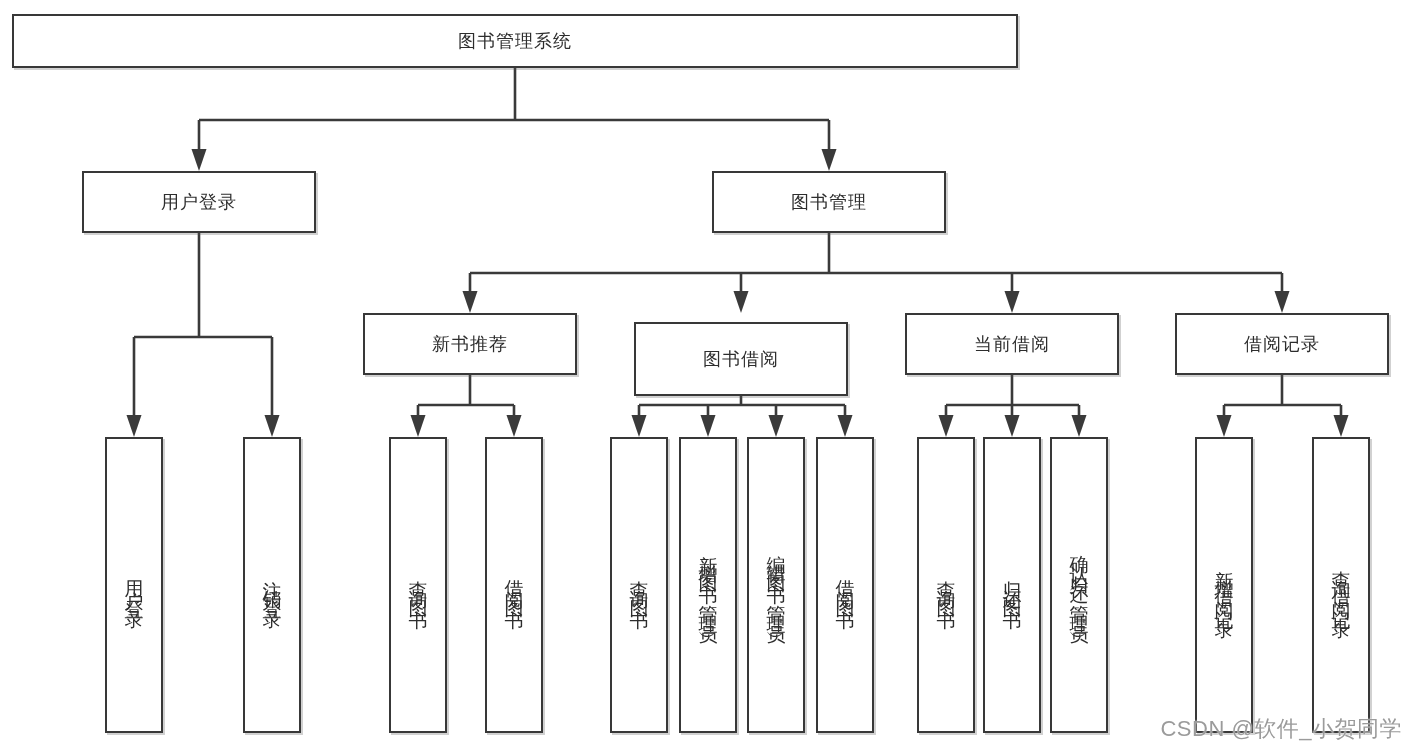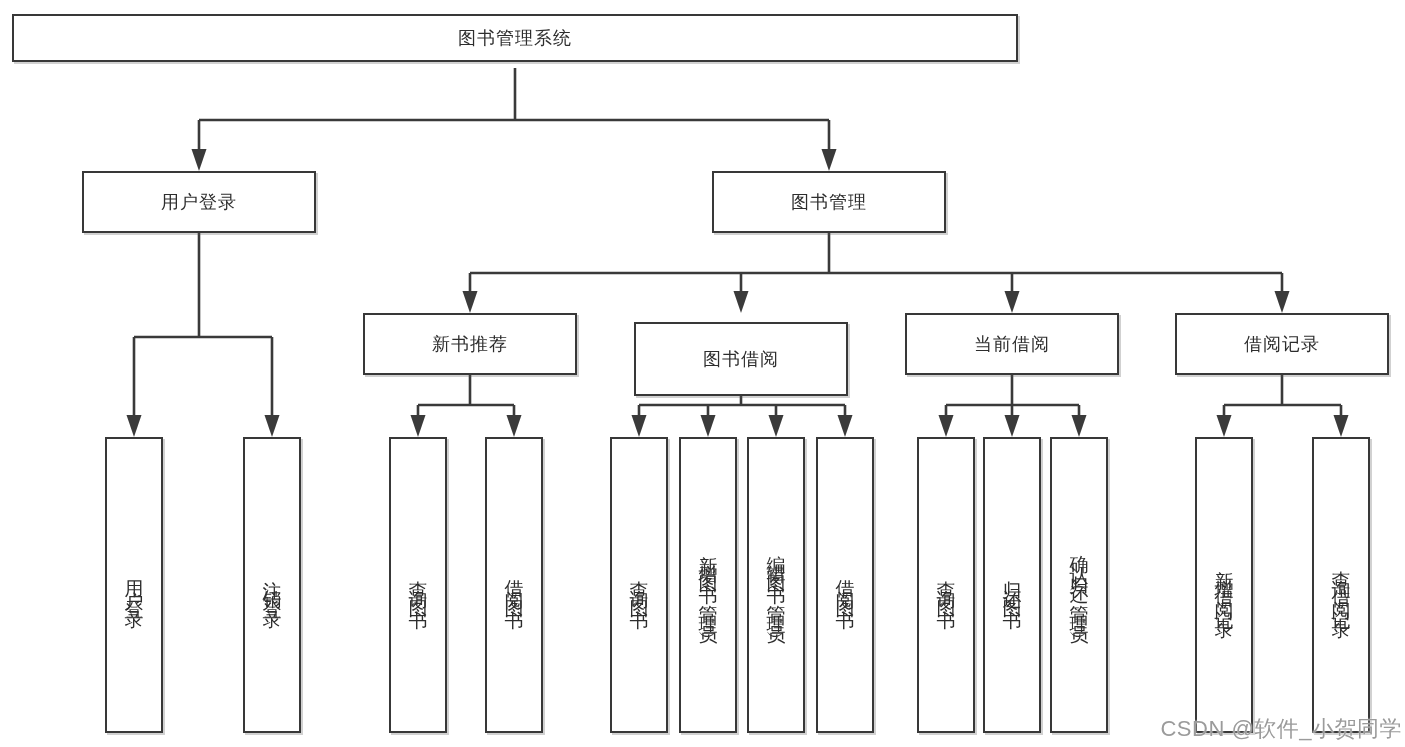--- a/index.html
+++ b/index.html
@@ -66,21 +66,21 @@
       <polygon points="768.5,415 783.5,415 776,437"></polygon>
       <polygon points="837.5,415 852.5,415 845,437"></polygon>
       <polygon points="938.5,415 953.5,415 946,437"></polygon>
       <polygon points="1004.5,415 1019.5,415 1012,437"></polygon>
       <polygon points="1071.5,415 1086.5,415 1079,437"></polygon>
       <polygon points="1216.5,415 1231.5,415 1224,437"></polygon>
       <polygon points="1333.5,415 1348.5,415 1341,437"></polygon>
     </g>
   </svg>
 
-  <div class="node" style="left:12px;top:14px;width:1006px;height:48px">
+  <div class="node" style="left:12px;top:14px;width:1006px;height:54px">
     <span class="hlabel">图书管理系统</span>
   </div>
 
   <div class="node" style="left:82px;top:171px;width:234px;height:62px">
     <span class="hlabel">用户登录</span>
   </div>
   <div class="node" style="left:363px;top:313px;width:214px;height:62px">
     <span class="hlabel">新书推荐</span>
   </div>
 

